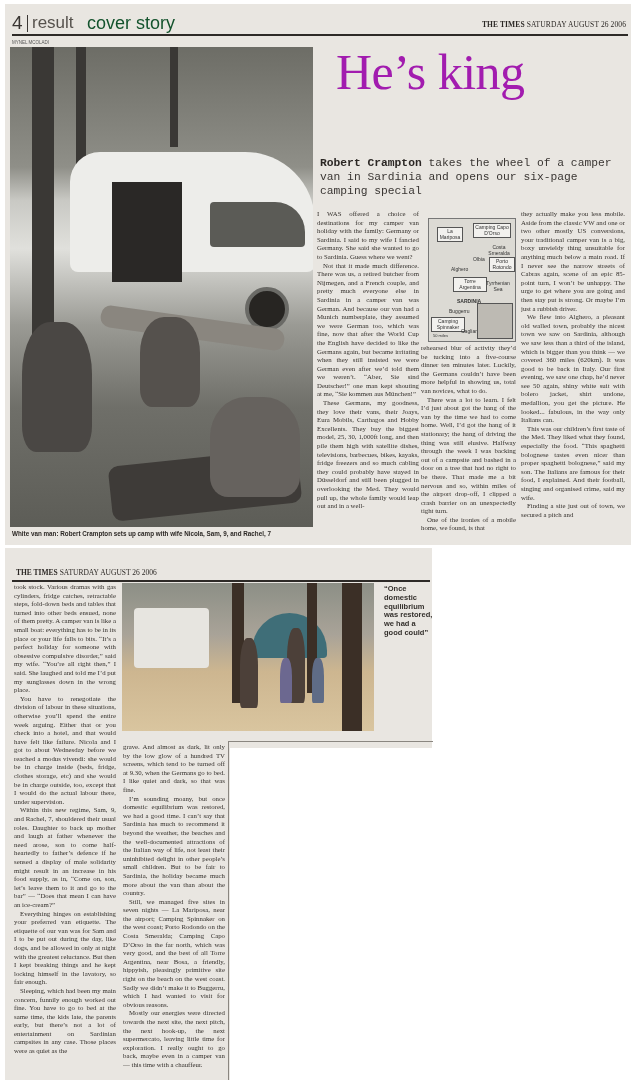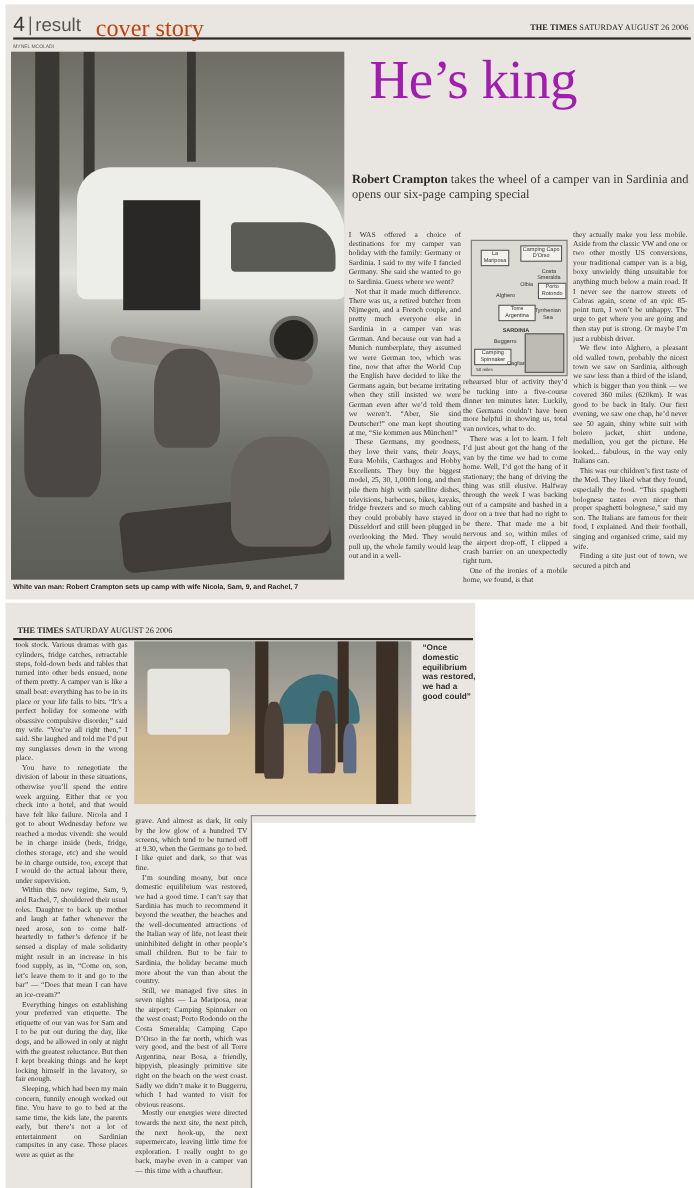--- a/index.html
+++ b/index.html
@@ -5,37 +5,37 @@
   html,body{margin:0;padding:0;}
   body{width:631px;height:1080px;background:#ffffff;position:relative;overflow:hidden;font-family:"Liberation Serif",serif;color:#2b2724;}
   .clip{position:absolute;background:#e9e6e1;}
   #clip1{left:5px;top:4px;width:626px;height:541px;}
   #clip2{left:5px;top:548px;width:427px;height:200px;}
   #clip3{left:5px;top:740px;width:225px;height:340px;}
   .masthead{position:absolute;left:12px;top:12px;width:616px;height:22px;border-bottom:2px solid #2d2a27;}
   .page-no{position:absolute;left:0;top:0;font-family:"Liberation Sans",sans-serif;font-size:19px;color:#3a3633;}
   .sep{position:absolute;left:15px;top:3px;width:1px;height:17px;background:#3a3633;}
   .sec1{position:absolute;left:20px;top:1px;font-family:"Liberation Sans",sans-serif;font-size:17px;color:#56524d;}
-  .sec2{position:absolute;left:75px;top:1px;font-family:Liberation Serif, serif;font-size:22px;color:#c2410c;}
+  .sec2{position:absolute;left:75px;top:1px;font-family:Liberation Sans, sans-serif;font-size:18px;color:#14532d;}
   .dateline{position:absolute;right:2px;top:8px;font-size:7.5px;letter-spacing:0.1px;}
   .dateline b{font-weight:bold;}
   .credit{position:absolute;left:12px;top:40px;font-family:"Liberation Sans",sans-serif;font-size:4.5px;color:#555;}
   .photo1{position:absolute;left:10px;top:47px;width:303px;height:480px;background:
     linear-gradient(180deg,#6d6d66 0%,#8f8f88 25%,#c9c9c4 32%,#e0e0dc 42%,#9a9a94 58%,#6f6f69 75%,#5d5d57 100%);overflow:hidden;}
   .tree{position:absolute;background:#3a3835;}
   .van{position:absolute;left:60px;top:105px;width:245px;height:120px;background:#ededea;border-radius:30px 70px 8px 8px;}
   .vandoor{position:absolute;left:102px;top:135px;width:70px;height:100px;background:#2a2826;}
   .vanwin{position:absolute;left:200px;top:155px;width:95px;height:45px;background:#5b5b56;border-radius:4px 30px 4px 4px;}
   .wheel{position:absolute;left:235px;top:240px;width:36px;height:36px;border-radius:50%;background:#272522;border:4px solid #6a6a66;}
   .log{position:absolute;left:90px;top:270px;width:185px;height:22px;background:#8a867f;border-radius:10px;transform:rotate(8deg);}
   .person{position:absolute;background:#4a4744;border-radius:40% 40% 20% 20%;}
   .blanket{position:absolute;left:100px;top:410px;width:190px;height:55px;background:#3e3b38;border-radius:10px;transform:rotate(-6deg);}
   .cap1{position:absolute;left:12px;top:530px;font-family:"Liberation Sans",sans-serif;font-weight:bold;font-size:6.3px;color:#2b2724;}
   .headline{position:absolute;left:336px;top:44px;width:310px;font-size:50px;line-height:56px;color:#a21caf;letter-spacing:-0.5px;}
-  .standfirst{position:absolute;left:320px;top:156px;width:310px;font-family:Liberation Serif, serif;font-size:11.3px;line-height:14px;color:#3a3633;}
+  .standfirst{position:absolute;left:320px;top:156px;width:310px;font-family:Liberation Mono, monospace;font-size:11.3px;line-height:14px;color:#3a3633;}
   .standfirst b{font-weight:bold;color:#2b2724;}
   .col{position:absolute;font-size:6.8px;line-height:8.6px;text-align:justify;color:#34302c;}
   .col p{margin:0;text-indent:6px;}
   .col p.first{text-indent:0;}
   .map{position:absolute;left:428px;top:218px;width:86px;height:122px;background:#dcdad4;border:1px solid #777;}
   .maplabel{position:absolute;font-family:"Liberation Sans",sans-serif;font-size:5px;line-height:5.5px;color:#333;text-align:center;}
   .maplabel.box{background:#f2f1ee;border:1px solid #555;padding:1px;}
   .mapinset{position:absolute;right:2px;bottom:2px;width:34px;height:34px;background:#bdbab3;border:1px solid #555;}
   .masthead2{position:absolute;left:12px;top:560px;width:418px;height:20px;border-bottom:2px solid #2d2a27;}
   .masthead2 .dl{position:absolute;left:4px;top:8px;font-size:7.5px;}

